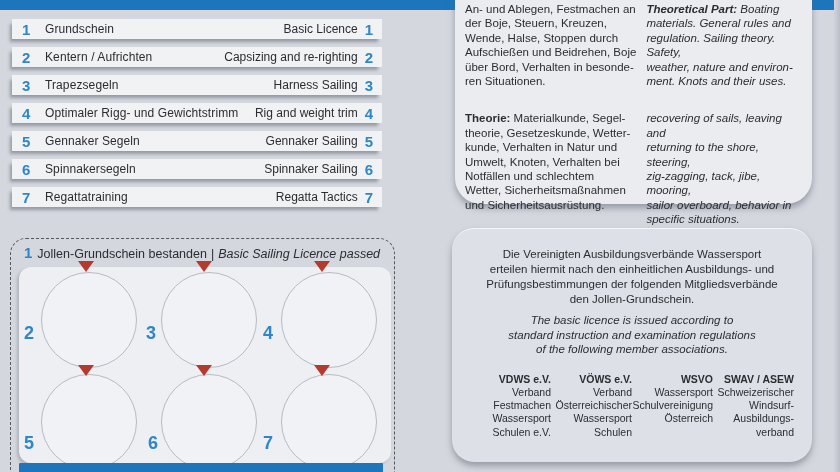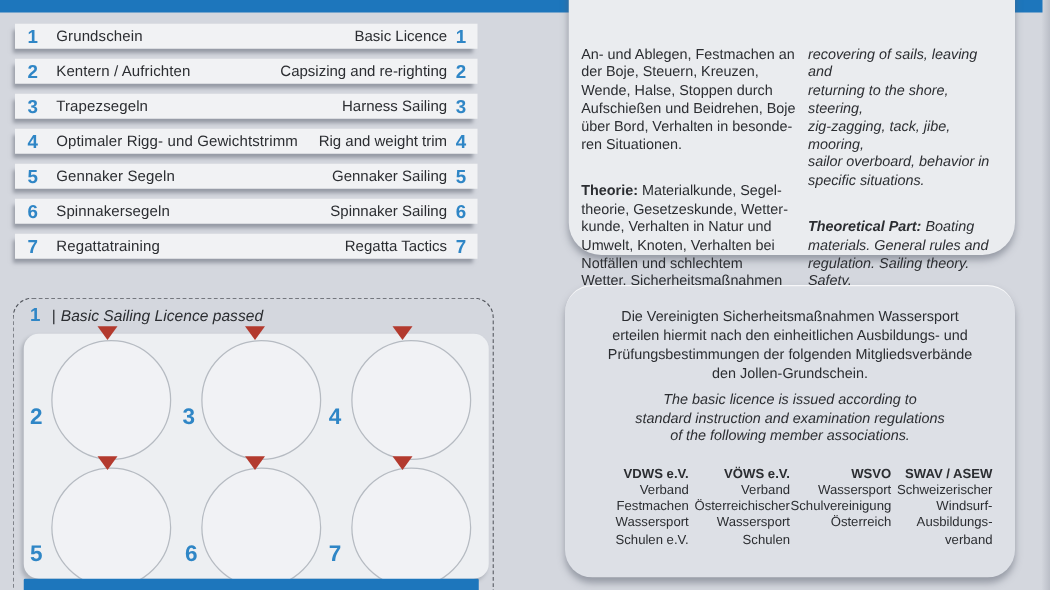--- a/index.html
+++ b/index.html
@@ -54,21 +54,21 @@
     background: var(--card_bg);
     border-radius: 26px;
     box-shadow: 0 4px 6px var(--shadow);
     z-index: 3;
     padding: 44px 8px 0 10px;
     display: flex; gap: 8px;
   }
   .practice-col { font-size: 11.5px; line-height: 14.4px; }
   .practice-col.de { width: 176px; }
   .practice-col.en { width: 160px; font-style: italic; }
-  .practice-col p { white-space: pre-line; margin-top: 35px; }
+  .practice-col p { white-space: pre-line; }
   .practice-col p + p { margin-top: 23px; }
   .practice-col .lead { font-weight: 700; }
   .practice-col span { white-space: pre-line; }
 
   
   .stamp-box {
     position: absolute; left: 10px; top: 238px;
     width: 385px; height: 250px;
     border: 1.5px dashed var(--dash);
     border-radius: 16px;
@@ -227,36 +227,37 @@
 ren Situationen.</p>
       <p><b class="lead">Theorie:</b> <span>Materialkunde, Segel-
 theorie, Gesetzeskunde, Wetter-
 kunde, Verhalten in Natur und
 Umwelt, Knoten, Verhalten bei
 Notfällen und schlechtem
 Wetter, Sicherheitsmaßnahmen
 und Sicherheitsausrüstung.</span></p>
     </div>
     <div class="practice-col en">
+      <p><b class="lead">Theoretical Part:</b> <span>Boating
+materials. General rules and
+regulation. Sailing theory. Safety,
+weather, nature and environ-
+ment. Knots and their uses.</span></p>
       <p>recovering of sails, leaving and
 returning to the shore, steering,
 zig-zagging, tack, jibe, mooring,
 sailor overboard, behavior in
 specific situations.</p>
-      <p><b class="lead">Theoretical Part:</b> <span>Boating
-materials. General rules and
-regulation. Sailing theory. Safety,
-weather, nature and environ-
-ment. Knots and their uses.</span></p>
     </div>
   </div>
 
   <div class="stamp-box">
     <div class="stamp-header">
       <span class="num">1</span>
+      <span class="de">Jollen-Grundschein bestanden</span>
       <span class="sep">|</span>
       <span class="en">Basic Sailing Licence passed</span>
     </div>
 
     <div class="stamp-panel"></div>
 
     <span class="stamp-marker t1"></span>
     <span class="stamp-marker t2"></span>
     <span class="stamp-marker t3"></span>
     <span class="stamp-marker t4"></span>
@@ -274,21 +275,21 @@
     <span class="stamp-num n2">3</span>
     <span class="stamp-num n3">4</span>
     <span class="stamp-num n4">5</span>
     <span class="stamp-num n5">6</span>
     <span class="stamp-num n6">7</span>
 
     <div class="stamp-bottom-bar"></div>
   </div>
 
   <div class="issuer-card">
-    <p class="issuer-de">Die Vereinigten Sicherheitsmaßnahmen Wassersport
+    <p class="issuer-de">Die Vereinigten Ausbildungsverbände Wassersport
 erteilen hiermit nach den einheitlichen Ausbildungs- und
 Prüfungsbestimmungen der folgenden Mitgliedsverbände
 den Jollen-Grundschein.</p>
     <p class="issuer-en">The basic licence is issued according to
 standard instruction and examination regulations
 of the following member associations.</p>
     <div class="associations">
       <div class="assoc-col">
         <div class="assoc-abbr">VDWS e.V.</div>
         <div class="assoc-name">Verband Festmachen

